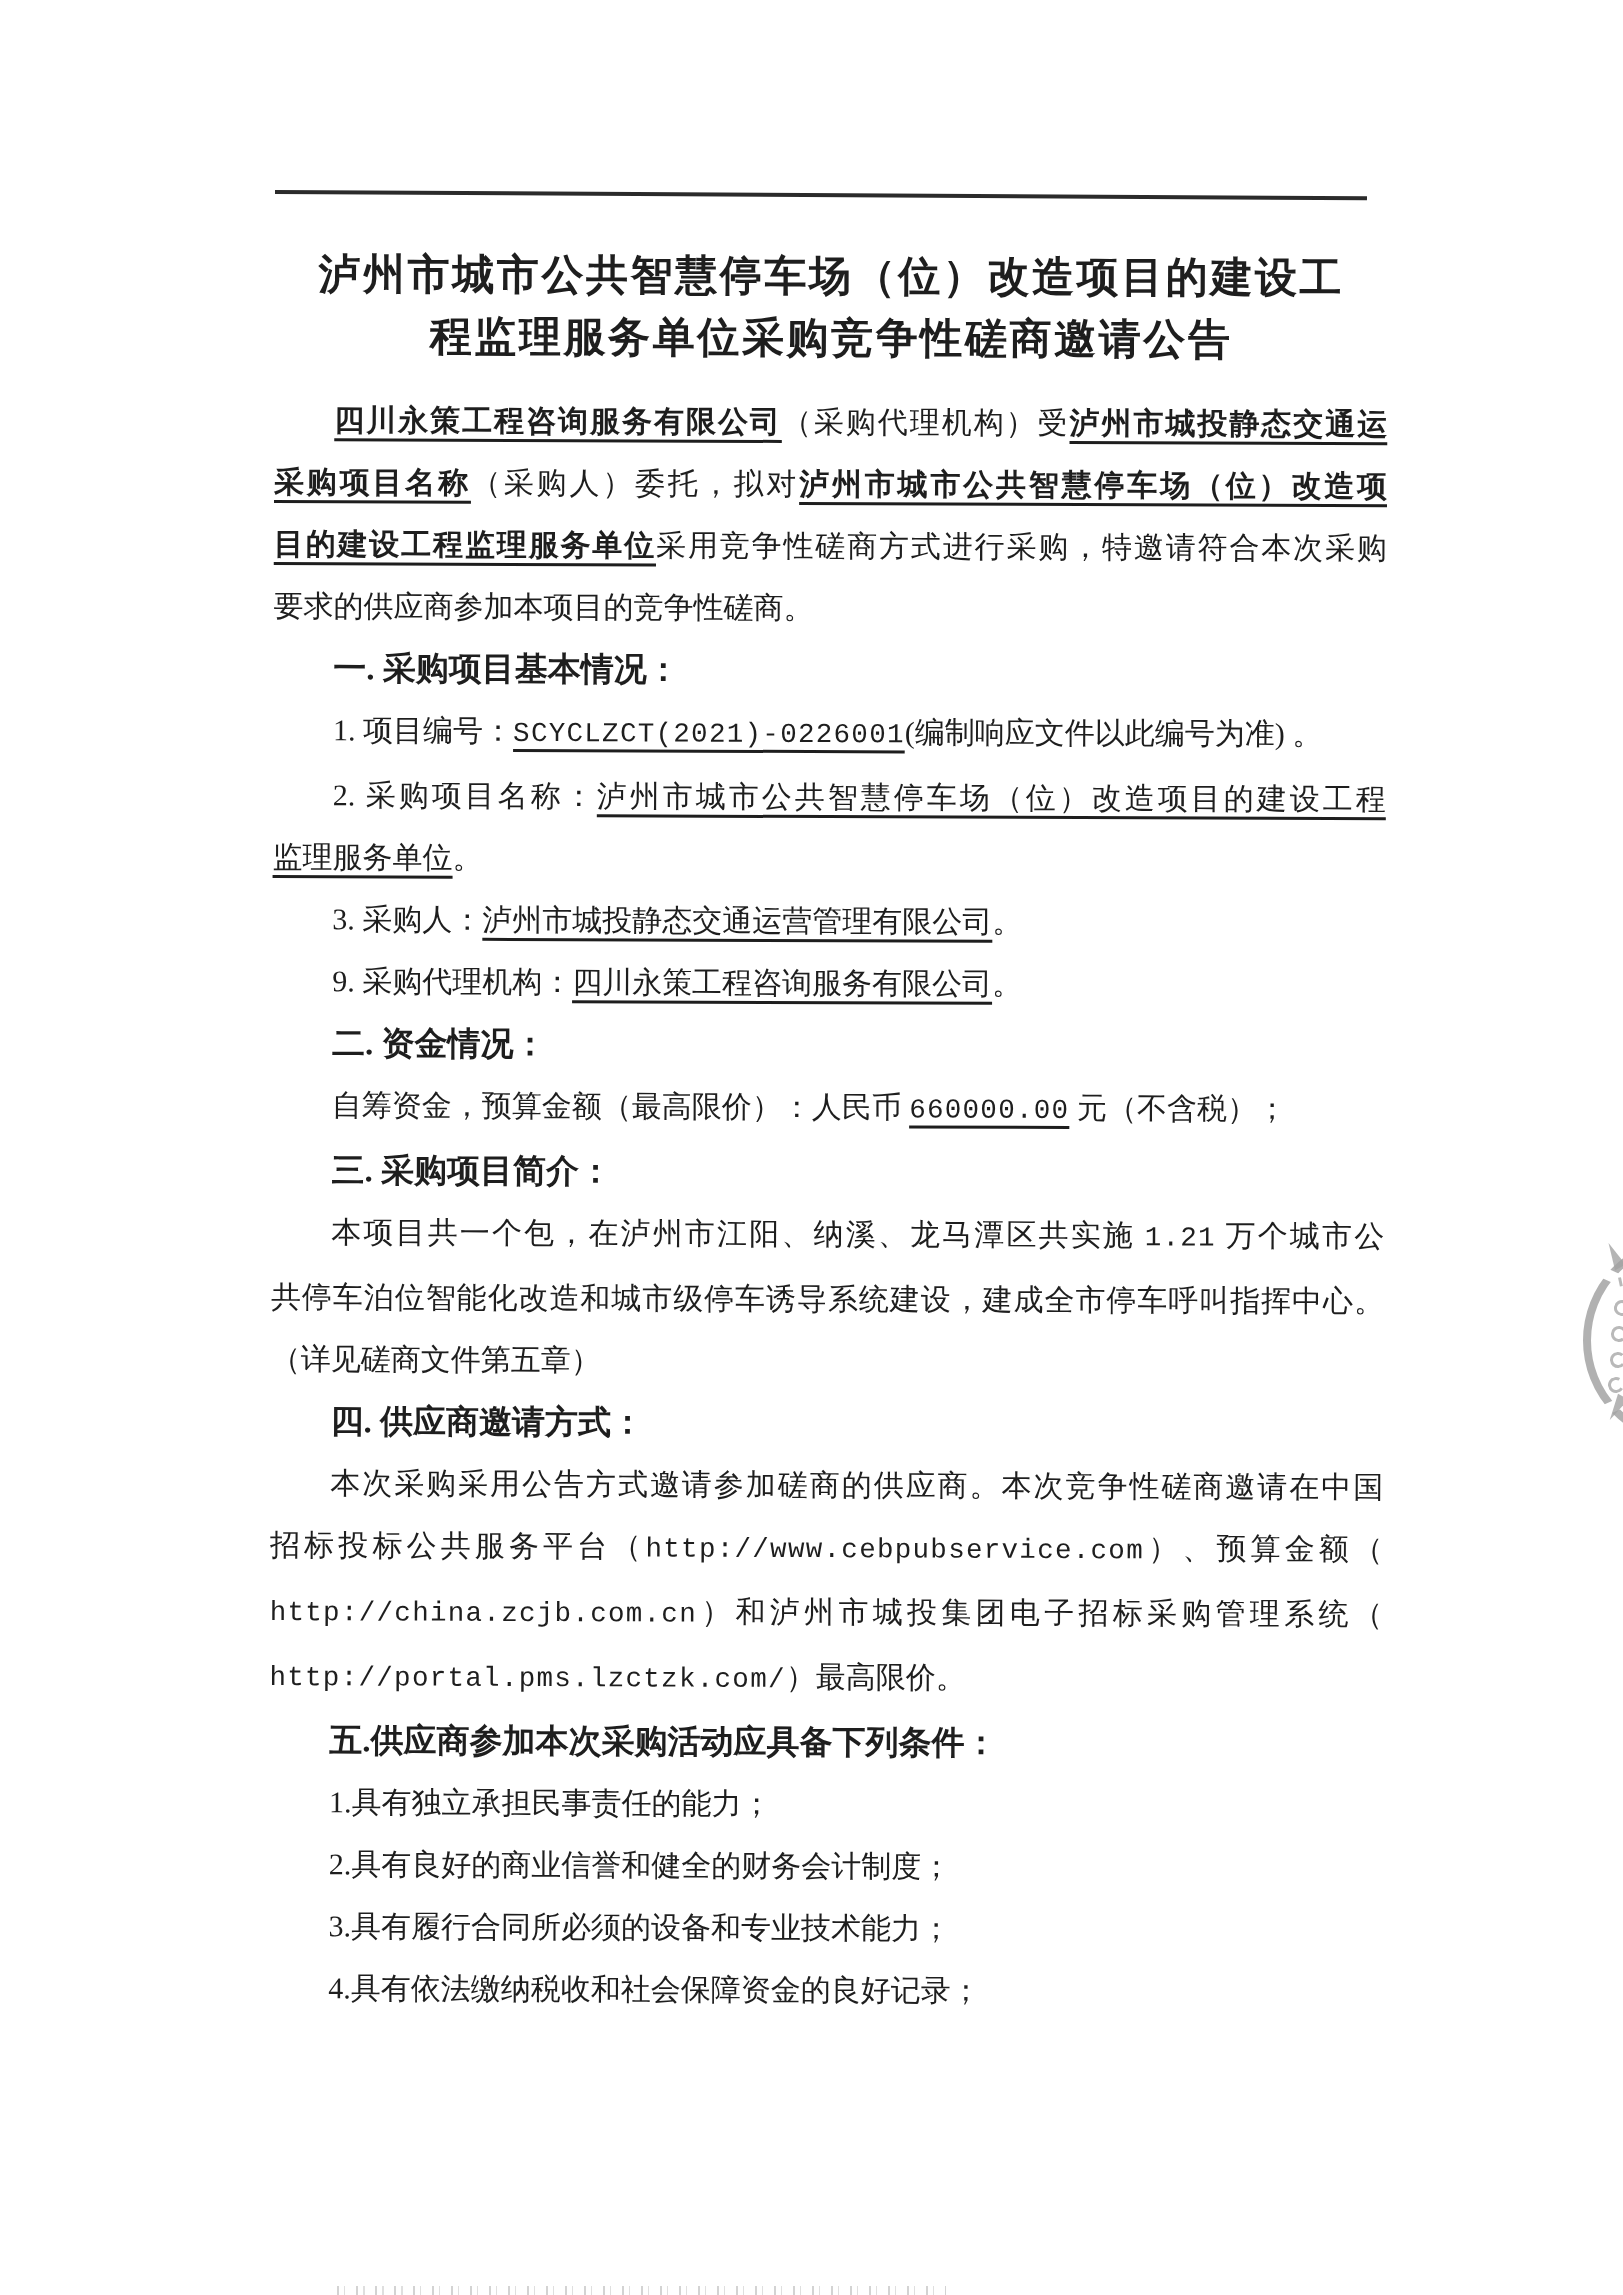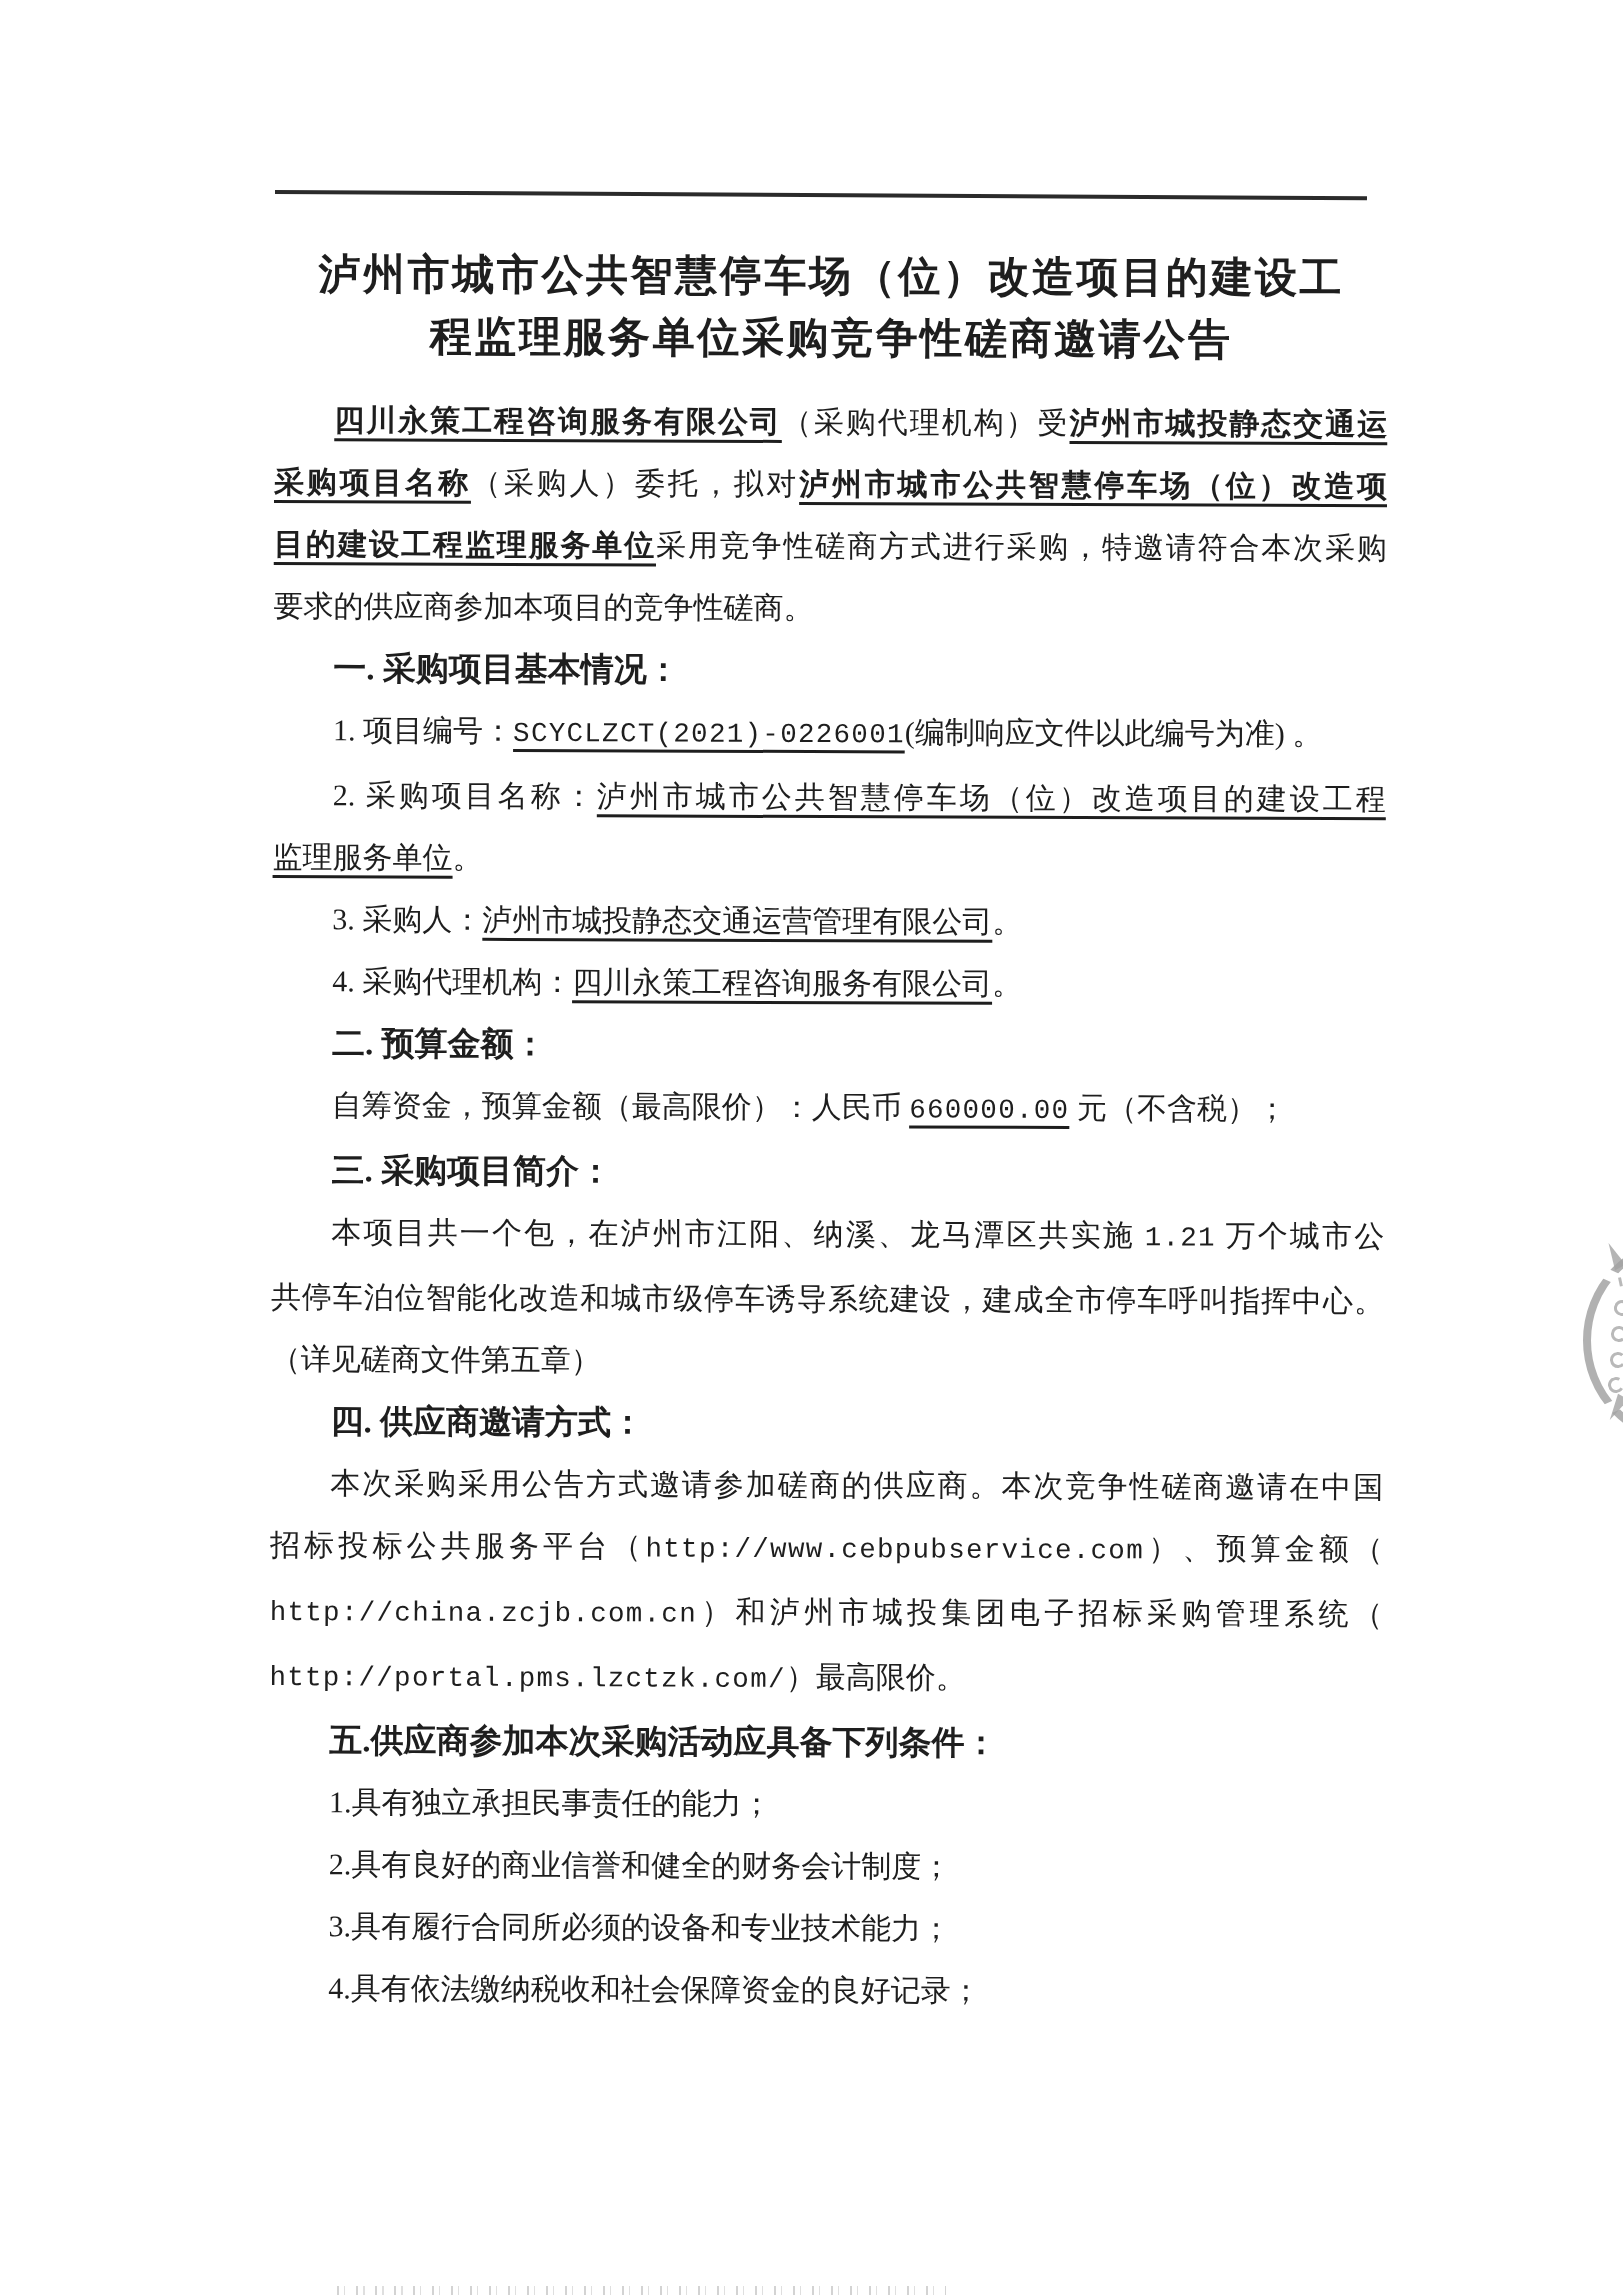--- a/index.html
+++ b/index.html
@@ -108,22 +108,22 @@
       <div class="line title" style="margin-bottom: 21.6px;"><span class="seg">程监理服务单位采购竞争性磋商邀请公告</span></div>
       <div class="line fill ind"><span class="seg u b">四川永策工程咨询服务有限公司</span><span class="seg">（采购代理机构）受</span><span class="seg u b">泸州市城投静态交通运</span></div>
       <div class="line fill"><span class="seg u b">采购项目名称</span><span class="seg">（采购人）委托，拟对</span><span class="seg u b">泸州市城市公共智慧停车场（位）改造项</span></div>
       <div class="line fill"><span class="seg u b">目的建设工程监理服务单位</span><span class="seg">采用竞争性磋商方式进行采购，特邀请符合本次采购</span></div>
       <div class="line"><span class="seg">要求的供应商参加本项目的竞争性磋商。</span></div>
       <div class="line heading ind"><span class="seg b">一. 采购项目基本情况：</span></div>
       <div class="line ind"><span class="seg">1. 项目编号：</span><span class="seg u m">SCYCLZCT(2021)-0226001</span><span class="seg">(编制响应文件以此编号为准) 。</span></div>
       <div class="line fill ind"><span class="seg">2. 采购项目名称：</span><span class="seg u">泸州市城市公共智慧停车场（位）改造项目的建设工程</span></div>
       <div class="line"><span class="seg u">监理服务单位</span><span class="seg">。</span></div>
       <div class="line ind"><span class="seg">3. 采购人：</span><span class="seg u">泸州市城投静态交通运营管理有限公司</span><span class="seg">。</span></div>
-      <div class="line ind"><span class="seg">4. 采购代理机构：</span><span class="seg u">四川永策工程咨询服务有限公司</span><span class="seg">。</span></div>
-      <div class="line heading ind"><span class="seg b">二. 预算金额：</span></div>
+      <div class="line ind"><span class="seg">9. 采购代理机构：</span><span class="seg u">四川永策工程咨询服务有限公司</span><span class="seg">。</span></div>
+      <div class="line heading ind"><span class="seg b">二. 资金情况：</span></div>
       <div class="line ind"><span class="seg">自筹资金，预算金额（最高限价）：人民币 </span><span class="seg u m">660000.00</span><span class="seg"> 元（不含税）；</span></div>
       <div class="line heading ind"><span class="seg b">三. 采购项目简介：</span></div>
       <div class="line fill ind"><span class="seg">本项目共一个包，在泸州市江阳、纳溪、龙马潭区共实施 </span><span class="seg m">1.21</span><span class="seg"> 万个城市公</span></div>
       <div class="line fill"><span class="seg">共停车泊位智能化改造和城市级停车诱导系统建设，建成全市停车呼叫指挥中心。</span></div>
       <div class="line"><span class="seg">（详见磋商文件第五章）</span></div>
       <div class="line heading ind"><span class="seg b">四. 供应商邀请方式：</span></div>
       <div class="line fill ind"><span class="seg">本次采购采用公告方式邀请参加磋商的供应商。本次竞争性磋商邀请在中国</span></div>
       <div class="line fill"><span class="seg">招标投标公共服务平台（</span><span class="seg m">http://www.cebpubservice.com</span><span class="seg">）、预算金额（</span></div>
       <div class="line fill"><span class="seg m">http://china.zcjb.com.cn</span><span class="seg">）和泸州市城投集团电子招标采购管理系统（</span></div>
       <div class="line"><span class="seg m">http://portal.pms.lzctzk.com/</span><span class="seg">）最高限价。</span></div>

